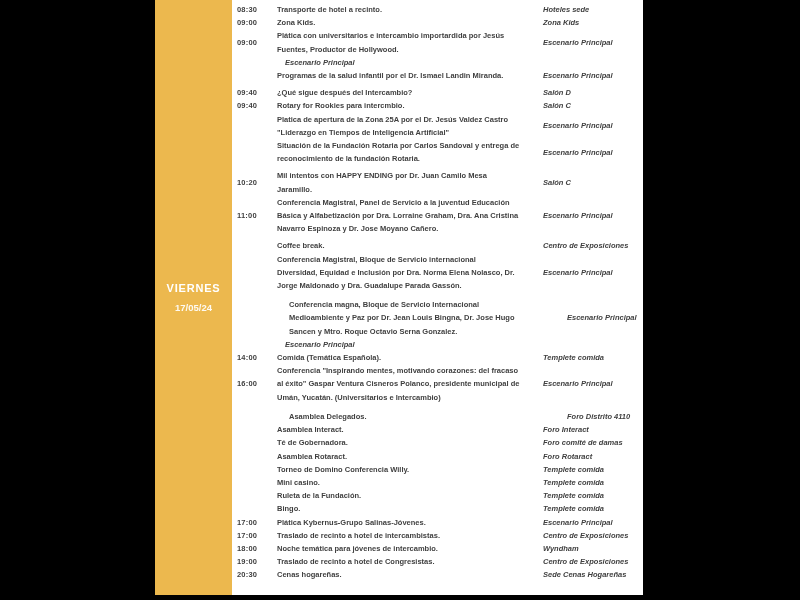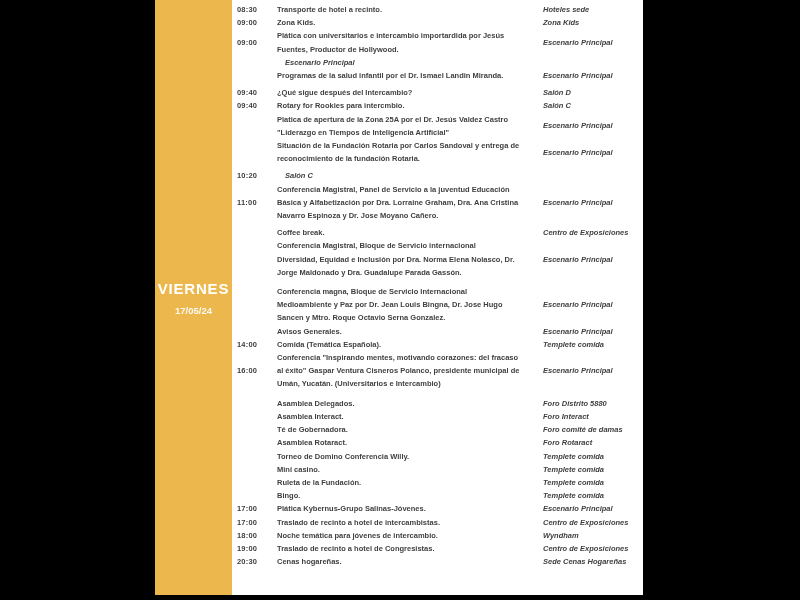--- a/index.html
+++ b/index.html
@@ -22,21 +22,21 @@
     width: 77px;
     flex: none;
     background: #ECB84E;
     display: flex;
     flex-direction: column;
     align-items: center;
     justify-content: center;
     color: #ffffff;
   }
   .sidebar .day {
-    font-size: 15px;
+    font-size: 11px;
     font-weight: 800;
     letter-spacing: 0.8px;
   }
   .sidebar .date {
     margin-top: 8px;
     font-size: 9.5px;
     font-weight: 600;
     color: rgba(255,255,255,0.92);
     text-align: center;
   }
@@ -48,21 +48,21 @@
   }
   .row {
     display: flex;
     align-items: center;
     font-size: 7.5px;
     line-height: 13.2px;
     font-weight: 600;
     color: #3F3F3F;
   }
   .row.gap-sm { margin-top: 4px; }
-  .row.gap-md { margin-top: 6px; }
+  .row.gap-md { margin-top: 6px; gap: 12px; }
   .cell-time {
     width: 40px;
     flex: none;
     letter-spacing: 0.2px;
   }
   .cell-desc {
     width: 258px;
     flex: none;
     white-space: pre-line;
   }
@@ -130,20 +130,22 @@
     <span class="cell-loc">Escenario Principal</span>
   </div>
         <div class="row">
     <span class="cell-time"></span>
     <span class="cell-desc">Situación de la Fundación Rotaria por Carlos Sandoval y entrega de
 reconocimiento de la fundación Rotaria.</span>
     <span class="cell-loc">Escenario Principal</span>
   </div>
         <div class="row gap-sm">
     <span class="cell-time">10:20</span>
+    <span class="cell-desc">Mil intentos con HAPPY ENDING por Dr. Juan Camilo Mesa
+Jaramillo.</span>
     <span class="cell-loc">Salón C</span>
   </div>
         <div class="row">
     <span class="cell-time">11:00</span>
     <span class="cell-desc">Conferencia Magistral, Panel de Servicio a la juventud Educación
 Básica y Alfabetización por Dra. Lorraine Graham, Dra. Ana Cristina
 Navarro Espinoza y Dr. Jose Moyano Cañero.</span>
     <span class="cell-loc">Escenario Principal</span>
   </div>
         <div class="row gap-sm">
@@ -160,39 +162,38 @@
   </div>
         <div class="row gap-md">
     <span class="cell-time"></span>
     <span class="cell-desc">Conferencia magna, Bloque de Servicio Internacional
 Medioambiente y Paz por Dr. Jean Louis Bingna, Dr. Jose Hugo
 Sancen y Mtro. Roque Octavio Serna Gonzalez.</span>
     <span class="cell-loc">Escenario Principal</span>
   </div>
         <div class="row">
     <span class="cell-time"></span>
-    <span class="cell-desc">Avisos Generales.</span>
     <span class="cell-loc">Escenario Principal</span>
   </div>
         <div class="row">
     <span class="cell-time">14:00</span>
     <span class="cell-desc">Comida (Temática Española).</span>
     <span class="cell-loc">Templete comida</span>
   </div>
         <div class="row">
     <span class="cell-time">16:00</span>
     <span class="cell-desc">Conferencia "Inspirando mentes, motivando corazones: del fracaso
 al éxito" Gaspar Ventura Cisneros Polanco, presidente municipal de
 Umán, Yucatán. (Universitarios e Intercambio)</span>
     <span class="cell-loc">Escenario Principal</span>
   </div>
         <div class="row gap-md">
     <span class="cell-time"></span>
     <span class="cell-desc">Asamblea Delegados.</span>
-    <span class="cell-loc">Foro Distrito 5880</span>
+    <span class="cell-loc">Foro Distrito 4110</span>
   </div>
         <div class="row">
     <span class="cell-time"></span>
     <span class="cell-desc">Asamblea Interact.</span>
     <span class="cell-loc">Foro Interact</span>
   </div>
         <div class="row">
     <span class="cell-time"></span>
     <span class="cell-desc">Té de Gobernadora.</span>
     <span class="cell-loc">Foro comité de damas</span>

